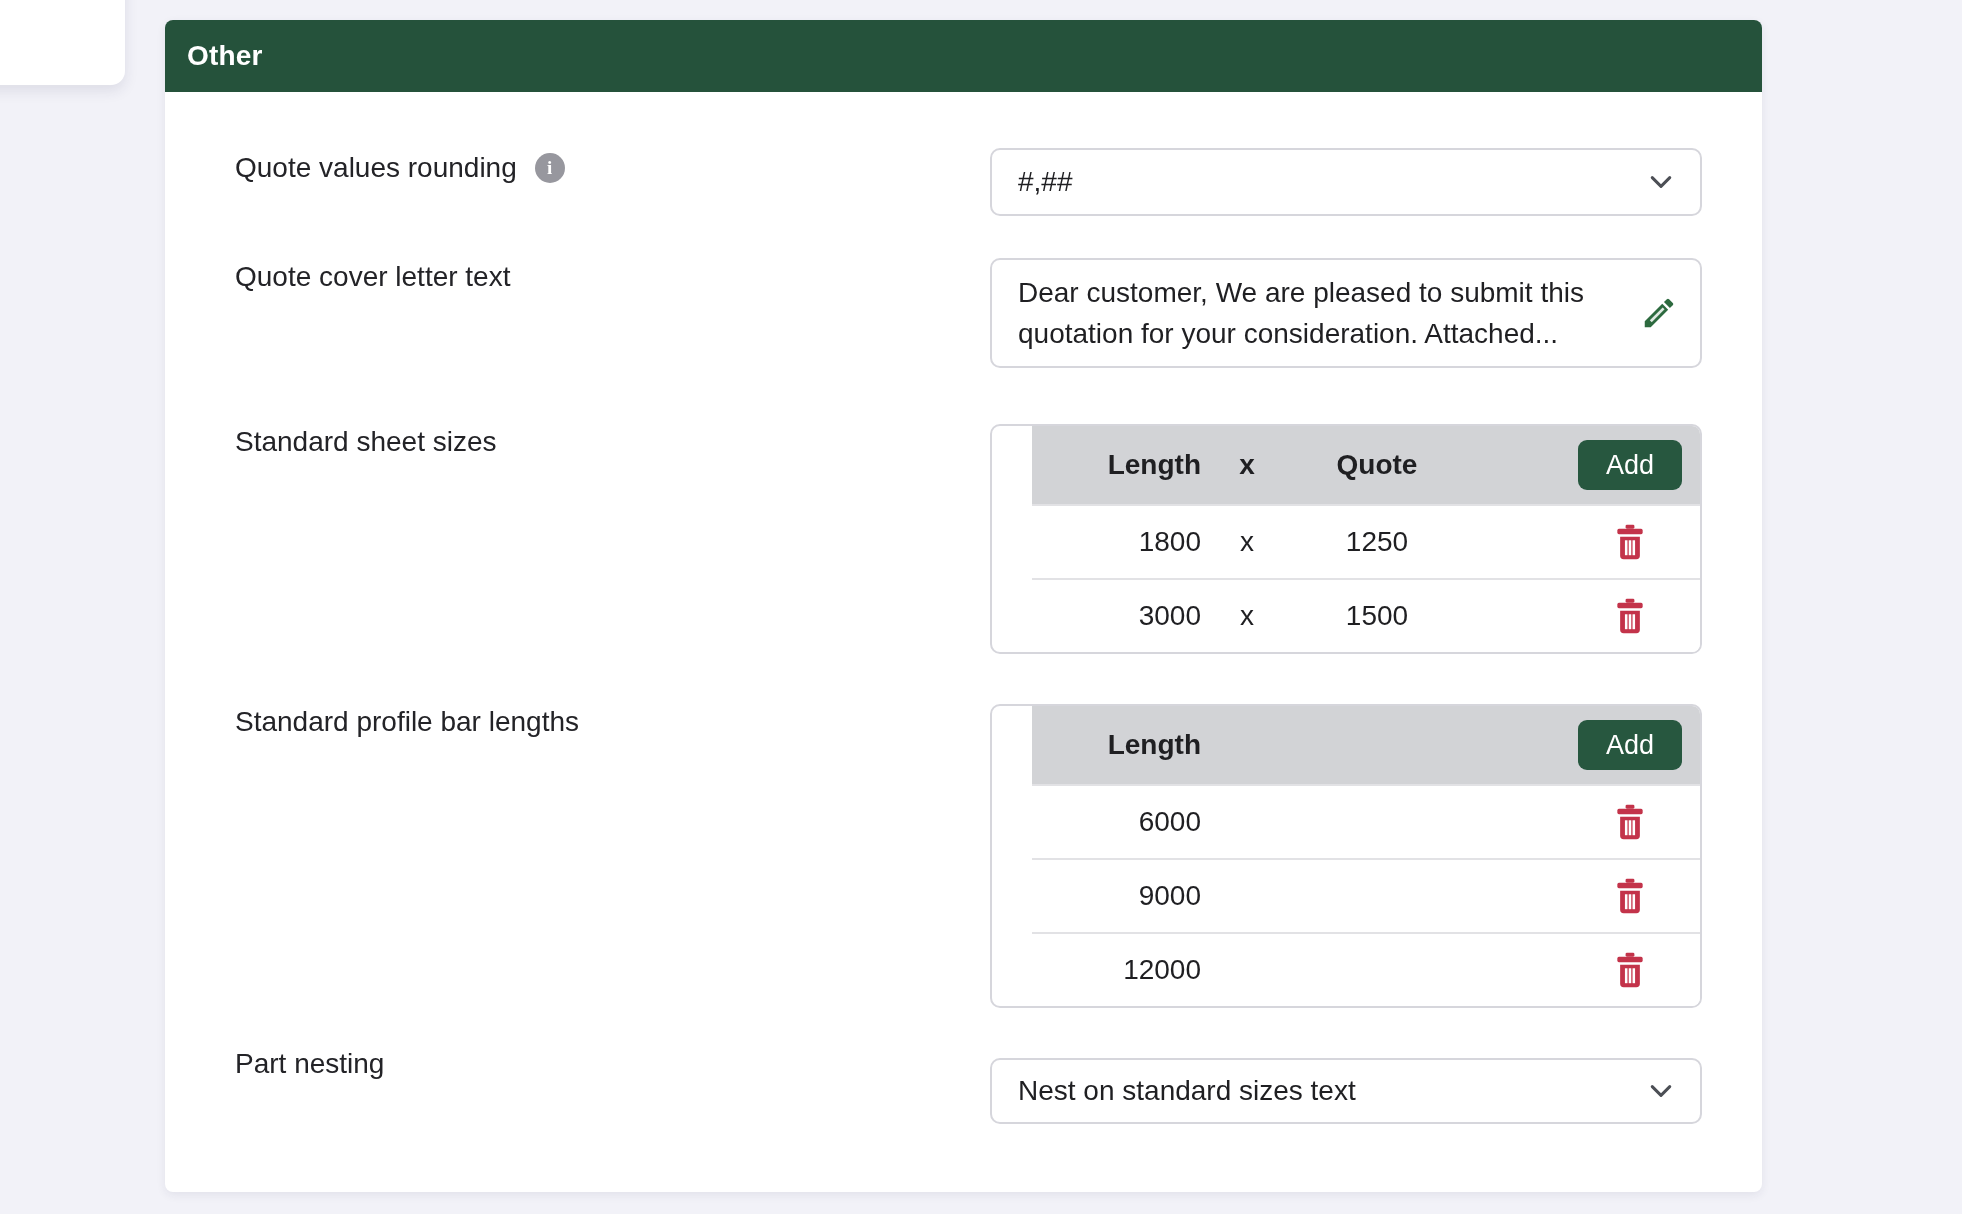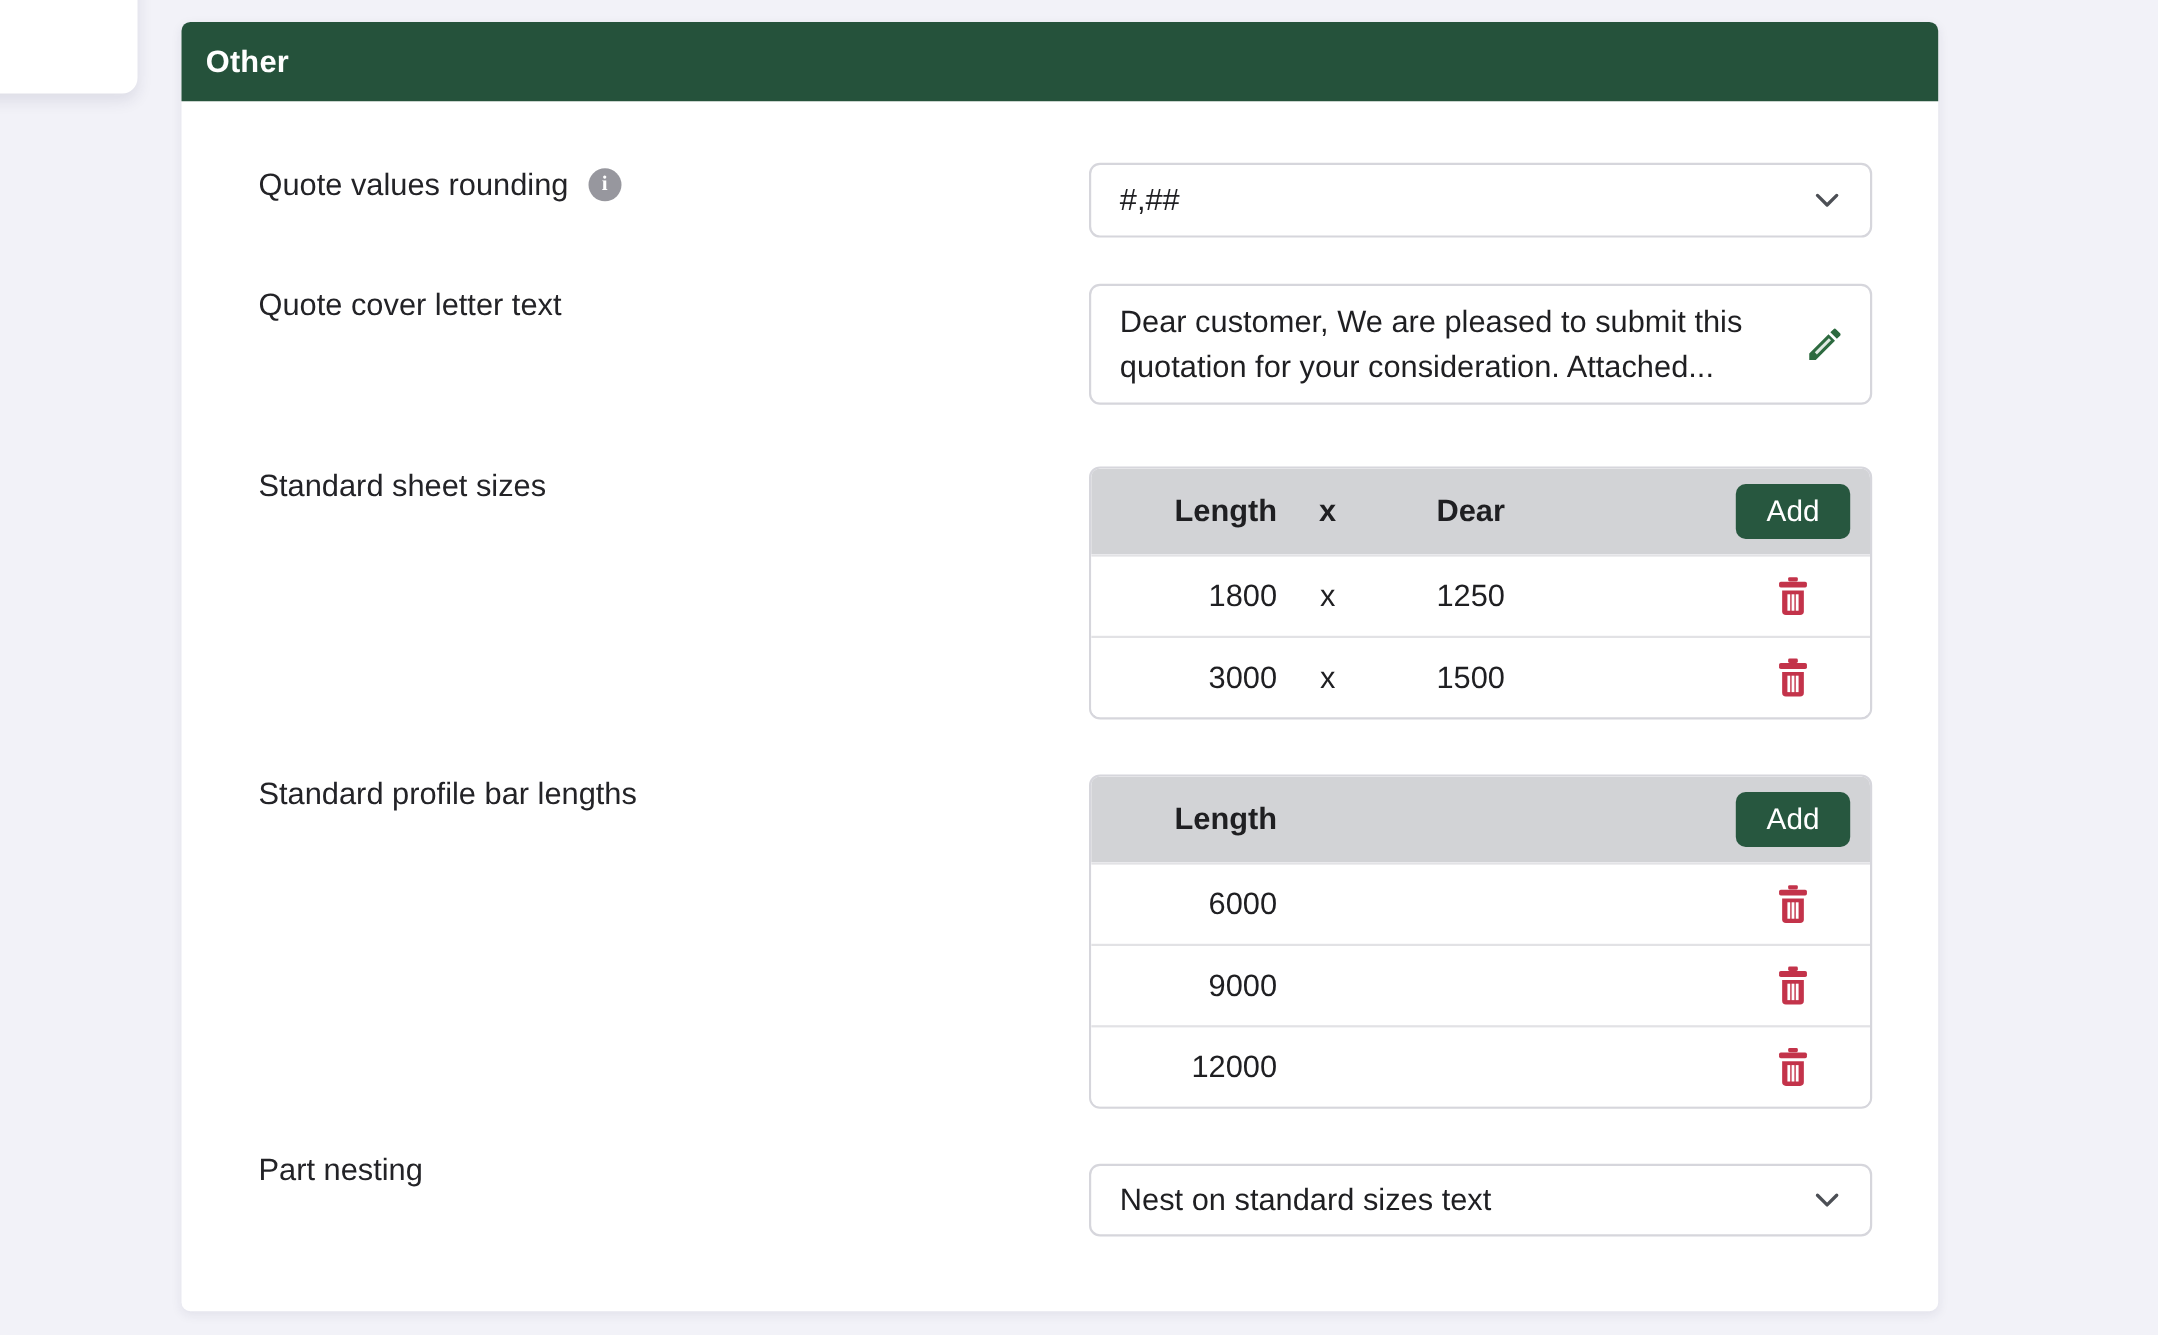--- a/index.html
+++ b/index.html
@@ -48,21 +48,21 @@
     white-space: nowrap;
   }
   .info-icon {
     display: inline-flex; align-items: center; justify-content: center;
     width: 30px; height: 30px; border-radius: 50%;
     background: #97979e; color: #ffffff;
     font-size: 19px; font-weight: 700;
     font-family: "Liberation Serif", serif;
   }
 
-  .control { position: absolute; left: 825px; width: 712px; background: #fff; }
+  .control { position: absolute; left: 825px; width: 712px; background: #fff; padding-left: 40px; }
 
   .select-box {
     height: 68px;
     border: 2px solid #d6d6dc;
     border-radius: 10px;
     display: flex; align-items: center;
     padding: 0 24px 0 26px;
     font-size: 28px;
     cursor: pointer;
   }
@@ -160,21 +160,21 @@
       </svg>
     </div>
 
     <div class="field-label" style="top:405px;">
       <span>Standard sheet sizes</span>
     </div>
     <div class="control mini-table" style="top:404px;">
       <div class="mt-header">
         <span class="col-len">Length</span>
         <span class="col-x">x</span>
-        <span class="col-wid">Dear</span>
+        <span class="col-wid">Quote</span>
         <span class="col-fill"></span>
         <span class="col-action">
           <button class="add-button">Add</button>
         </span>
       </div>
       <div class="mt-row">
         <span class="col-len">1800</span>
         <span class="col-x">x</span>
         <span class="col-wid">1250</span>
         <span class="col-fill"></span>

